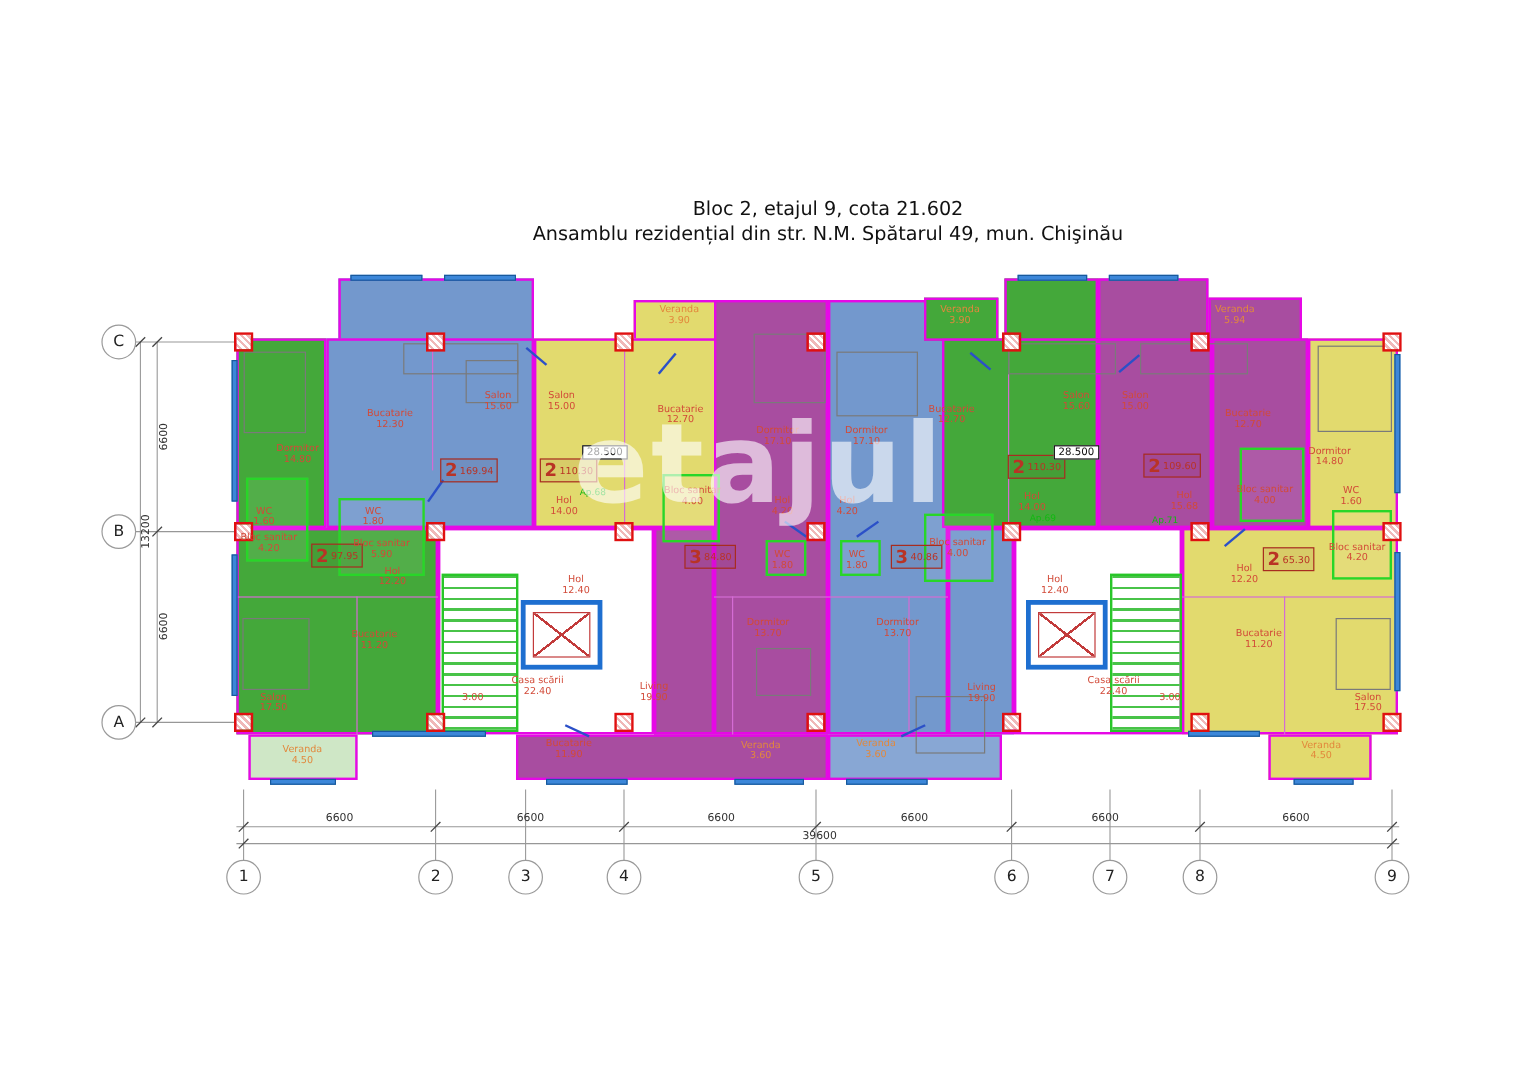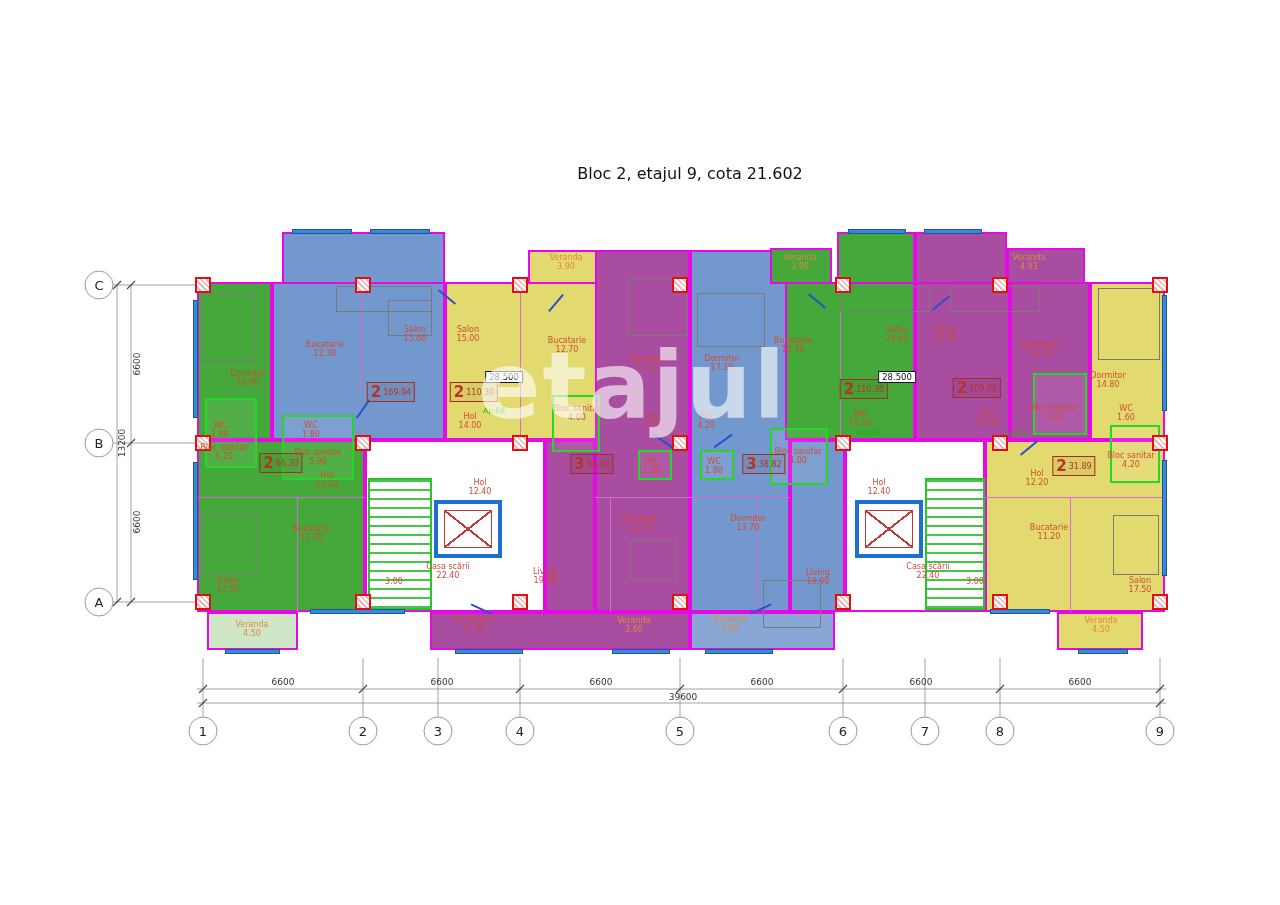--- a/index.html
+++ b/index.html
@@ -35,20 +35,21 @@
   .wm span{display:block;}
   .wm .l2{padding-left:30px;}
 </style>
 </head>
 <body>
 
 <div class="page">
 
   <div class="title">
     <div>Bloc 2, etajul 9, cota 21.602</div>
+    <div>Ansamblu rezidențial din str. N.M. Spătarul 49, mun. Chişinău</div>
   </div>
 
   <svg class="dsvg" width="1280" height="905">
     <g stroke="#979797" stroke-width="0.9" fill="none">
       <line x1="197" y1="689" x2="1166" y2="689"></line>
       <line x1="197" y1="703" x2="1166" y2="703"></line>
       <line x1="203" y1="658" x2="203" y2="718"></line>
       <line x1="363" y1="658" x2="363" y2="718"></line>
       <line x1="438" y1="658" x2="438" y2="718"></line>
       <line x1="520" y1="658" x2="520" y2="718"></line>
@@ -248,21 +249,21 @@
   <div class="rl" style="left:228px;top:585px">
       <span>Salon</span>
       <span>17.50</span>
     </div>
   <div class="rl or" style="left:252px;top:629px">
       <span>Veranda</span>
       <span>4.50</span>
     </div>
   <div class="bdg" style="left:281px;top:463px">
       <b>2</b>
-      <span>66.30</span>
+      <span>97.95</span>
     </div>
 
   <div class="rl" style="left:325px;top:349px">
       <span>Bucatarie</span>
       <span>12.30</span>
     </div>
   <div class="rl" style="left:415px;top:334px">
       <span>Salon</span>
       <span>15.60</span>
     </div>
@@ -358,21 +359,21 @@
   <div class="rl" style="left:818px;top:577px">
       <span>Living</span>
       <span>19.90</span>
     </div>
   <div class="rl or" style="left:730px;top:624px">
       <span>Veranda</span>
       <span>3.60</span>
     </div>
   <div class="bdg" style="left:764px;top:464px">
       <b>3</b>
-      <span>38.82</span>
+      <span>40.86</span>
     </div>
 
   <div class="rl or" style="left:800px;top:262px">
       <span>Veranda</span>
       <span>3.90</span>
     </div>
   <div class="rl" style="left:793px;top:345px">
       <span>Bucatarie</span>
       <span>12.70</span>
     </div>
@@ -394,35 +395,35 @@
       <span>110.30</span>
     </div>
   <div class="lvl" style="left:897px;top:377px">28.500</div>
 
   <div class="rl" style="left:946px;top:334px">
       <span>Salon</span>
       <span>15.00</span>
     </div>
   <div class="rl or" style="left:1029px;top:262px">
       <span>Veranda</span>
-      <span>4.93</span>
+      <span>5.94</span>
     </div>
   <div class="rl" style="left:1040px;top:349px">
       <span>Bucatarie</span>
       <span>12.70</span>
     </div>
   <div class="rl" style="left:1054px;top:412px">
       <span>Bloc sanitar</span>
       <span>4.00</span>
     </div>
   <div class="rl" style="left:987px;top:417px">
       <span>Hol</span>
       <span>15.68</span>
     </div>
-  <div class="apno" style="left:1017px;top:433px">Ap.71</div>
+  <div class="apno" style="left:971px;top:433px">Ap.71</div>
   <div class="bdg" style="left:977px;top:388px">
       <b>2</b>
       <span>109.60</span>
     </div>
 
   <div class="rl" style="left:1108px;top:380px">
       <span>Dormitor</span>
       <span>14.80</span>
     </div>
   <div class="rl" style="left:1126px;top:413px">
@@ -444,21 +445,21 @@
   <div class="rl" style="left:1140px;top:585px">
       <span>Salon</span>
       <span>17.50</span>
     </div>
   <div class="rl or" style="left:1101px;top:625px">
       <span>Veranda</span>
       <span>4.50</span>
     </div>
   <div class="bdg" style="left:1074px;top:466px">
       <b>2</b>
-      <span>31.89</span>
+      <span>65.30</span>
     </div>
 
   <div class="rl" style="left:480px;top:487px">
       <span>Hol</span>
       <span>12.40</span>
     </div>
   <div class="rl" style="left:448px;top:571px">
       <span>Casa scării</span>
       <span>22.40</span>
     </div>

